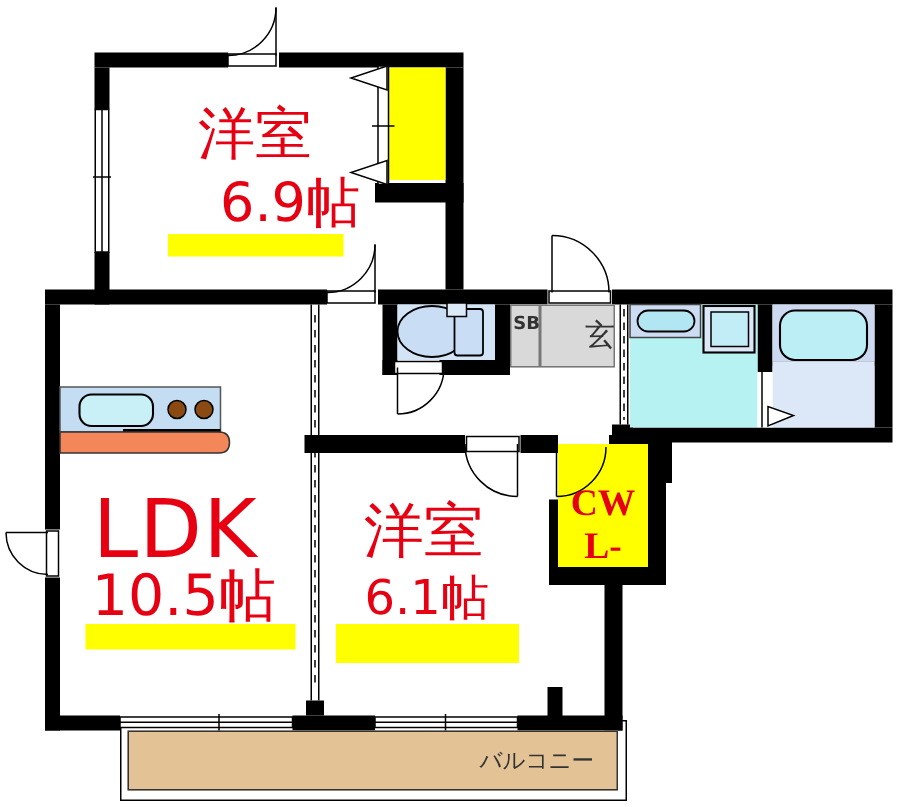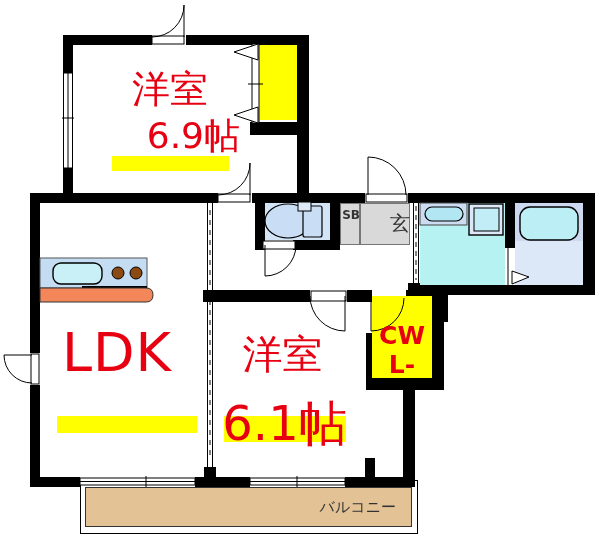--- a/index.html
+++ b/index.html
@@ -178,23 +178,24 @@
       <rect x="520" y="207" width="58" height="33" rx="10" fill="#bceef6" stroke="#000" stroke-width="1.4"></rect>
     </g>
   </svg>
 
   <div class="hl" style="left:112px;top:156px;width:117px;height:15px;"></div>
   <div class="label" style="left:105px;top:70px;width:130px;font-size:38px;">洋室</div>
   <div class="label" style="left:100px;top:118px;width:140px;font-size:36px;text-align:right;">6.9帖</div>
 
   <div class="hl" style="left:57px;top:416px;width:140px;height:17px;"></div>
   <div class="label" style="left:52px;top:326px;width:130px;font-size:54px;letter-spacing:1px;">LDK</div>
+  <div class="label" style="left:45px;top:378px;width:155px;font-size:38px;">10.5帖</div>
 
   <div class="hl" style="left:224px;top:416px;width:122px;height:26px;"></div>
   <div class="label" style="left:225px;top:334px;width:115px;font-size:40px;">洋室</div>
-  <div class="label" style="left:222px;top:382px;width:125px;font-size:48px;margin-top:17px;">6.1帖</div>
-
-  <div class="closet-label" style="left:374px;top:322px;width:56px;font-size:25px;line-height:1.15;">CWL-</div>
+  <div class="label" style="left:222px;top:382px;width:125px;font-size:32px;">6.1帖</div>
+
+  <div class="closet-label" style="left:374px;top:322px;width:56px;font-size:25px;line-height:1.15;font-family:Liberation Serif, serif;">CWL-</div>
 
   <div class="smalltext" style="left:340px;top:206px;width:20px;font-size:12px;line-height:1.5;word-break:break-all;font-weight:bold;color:#333;">SB</div>
   <div class="smalltext" style="left:360px;top:210px;width:50px;font-size:20px;color:#333;">玄</div>
 
 </div>
 
 </body></html>

